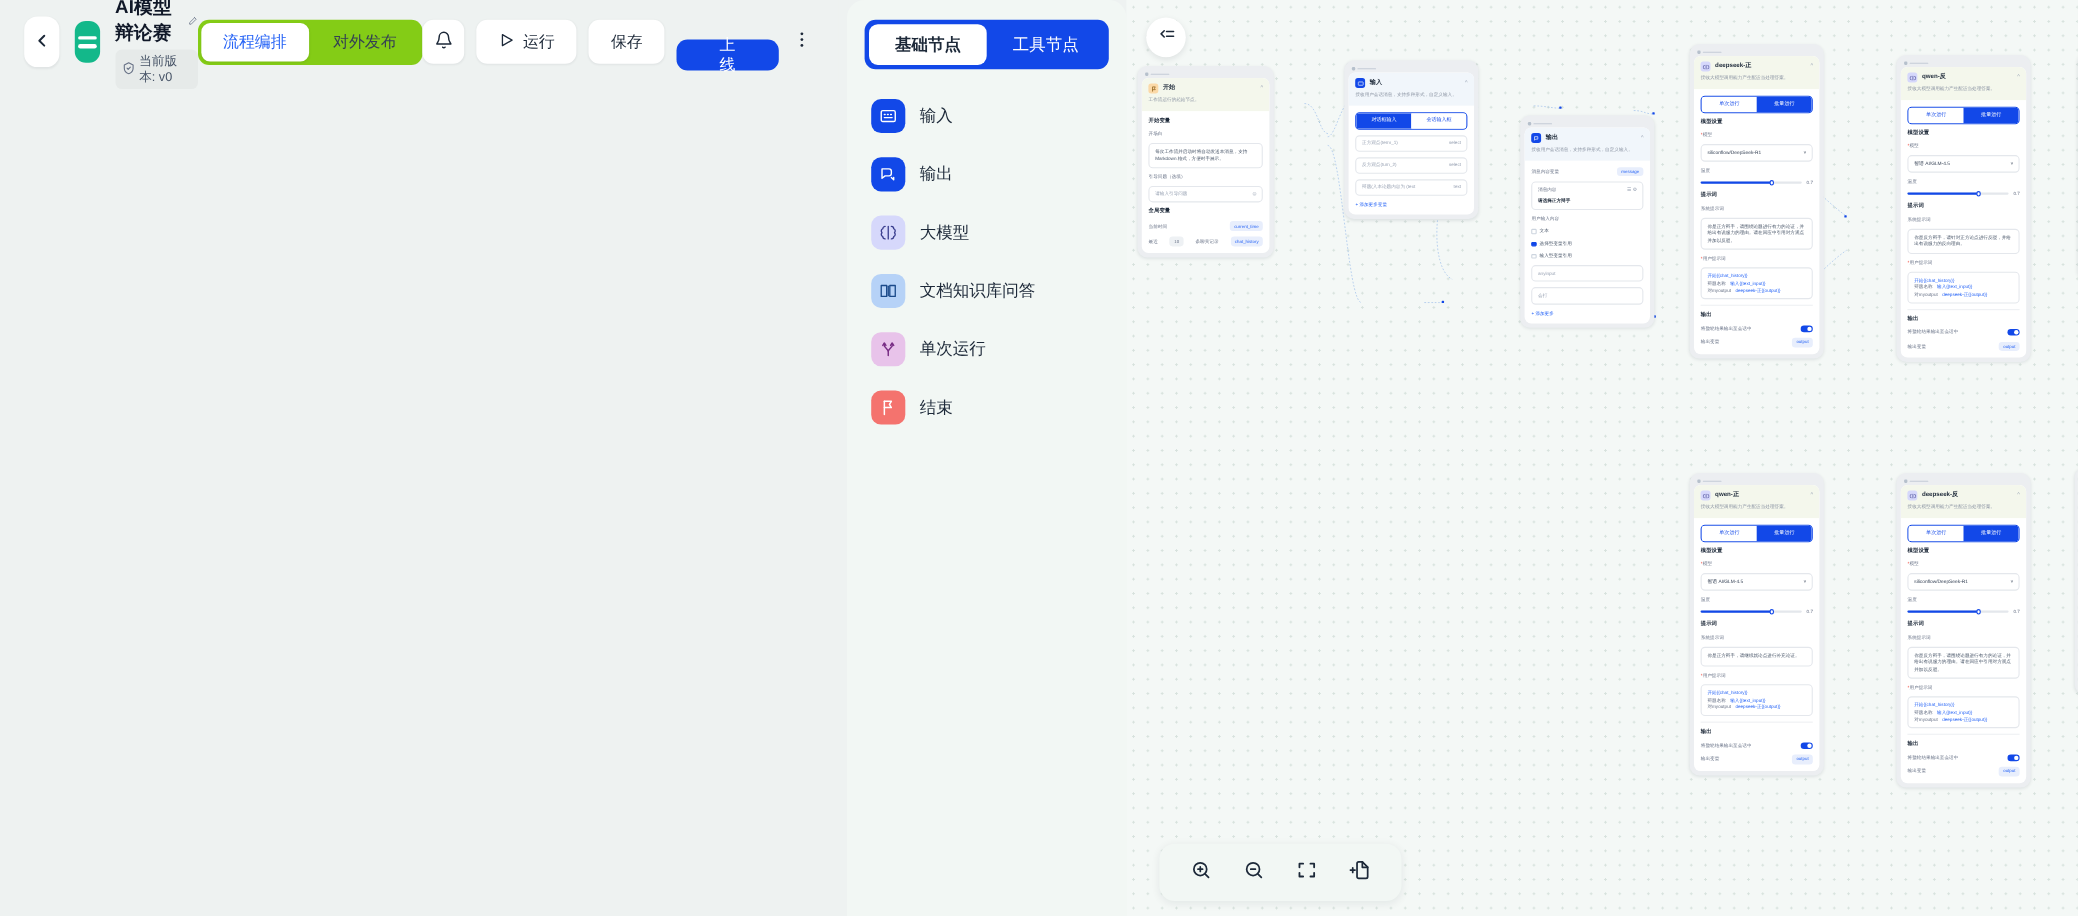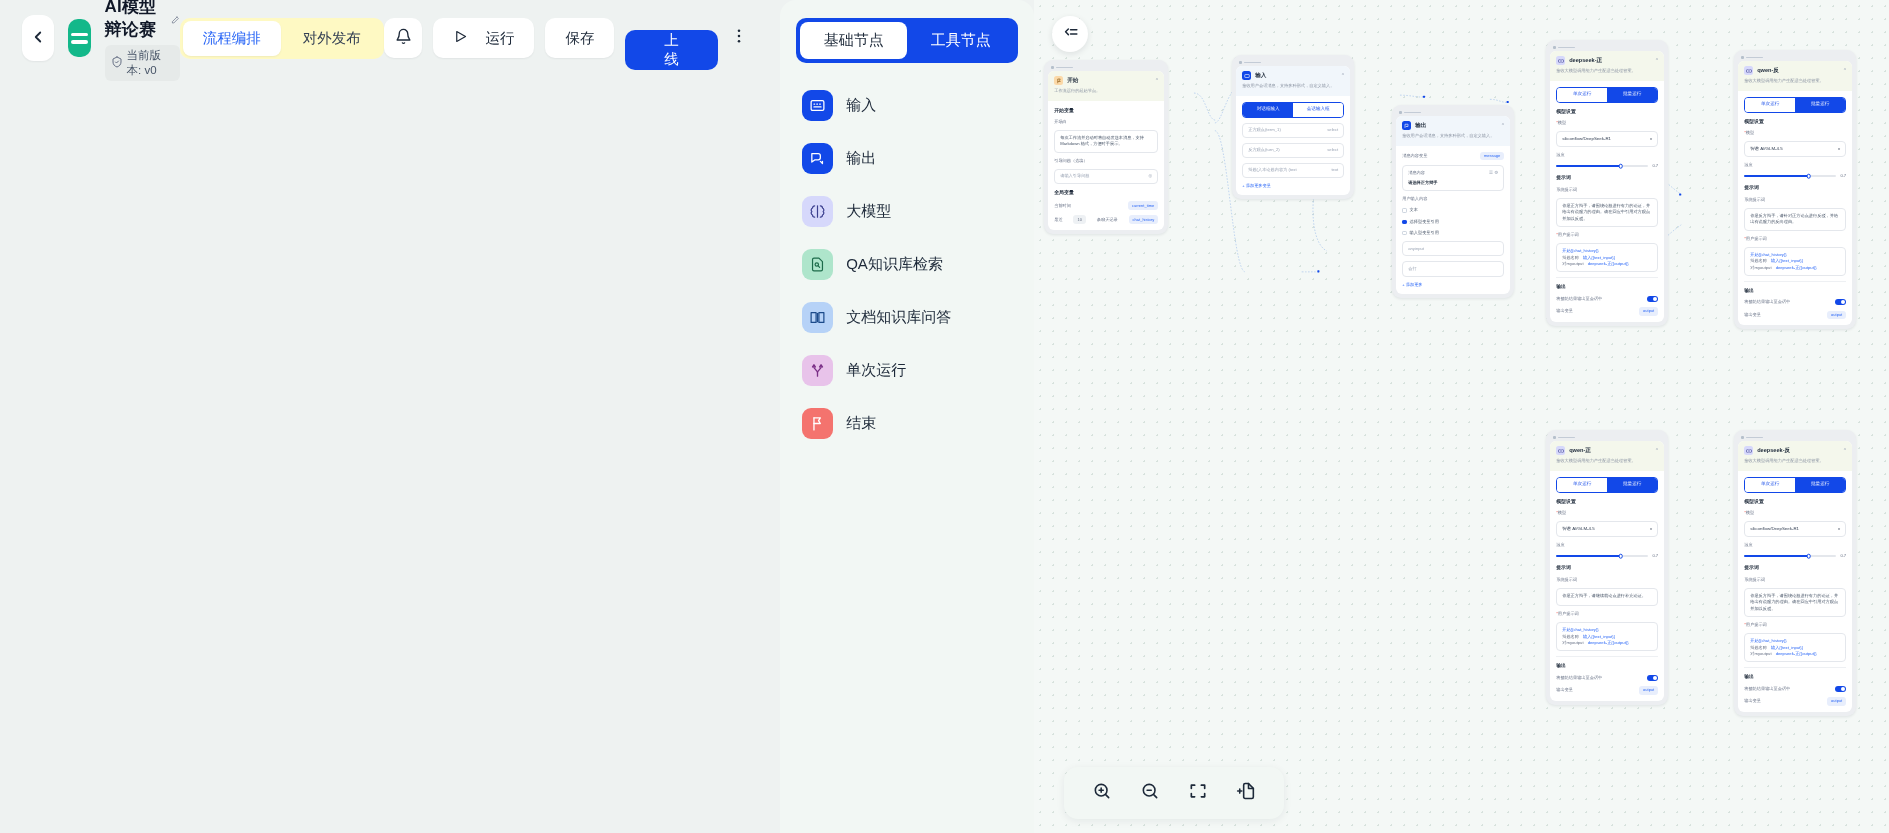--- a/index.html
+++ b/index.html
@@ -31,55 +31,55 @@
   .title-row { display:flex; align-items:center; gap:9px; }
   .app-title { font-size:17px; font-weight:700; color:#101828; letter-spacing:.2px; }
   .edit-ico { width:15px;height:15px;cursor:pointer; }
   .ver-badge {
     display:inline-flex;align-items:center;gap:4px;align-self:flex-start;
     background:#e6eae9; color:#475467; font-size:11.5px; padding:3px 9px 3px 6px; border-radius:6px;
   }
   .ver-badge svg{width:12px;height:12px}
 
   .hdr-center { flex:1; display:flex; justify-content:center; }
-  .tabs { display:flex; background:#fef9c3; border-radius:10px; padding:3px; gap:2px; }
+  .tabs { display:flex; background:#84cc16; border-radius:10px; padding:3px; gap:2px; }
   .tab { padding:8px 20px; font-size:14.5px; border-radius:8px; color:#344054; cursor:pointer; white-space:nowrap; }
   .tab.active { background:#fff; color:#2563f6; font-weight:500; box-shadow:0 1px 2px rgba(16,24,40,.06); }
 
   .hdr-right { display:flex; align-items:center; gap:11px; }
   .icon-btn {
     width:44px;height:40px;border-radius:10px;background:#fff;display:flex;align-items:center;justify-content:center;
     box-shadow:0 1px 2px rgba(16,24,40,.06); cursor:pointer; border:none;
   }
   .icon-btn svg{width:17px;height:17px}
   .pill-btn {
-    height:40px;border-radius:10px;background:#fff;display:flex;align-items:center;gap:17px;
+    height:40px;border-radius:10px;background:#fff;display:flex;align-items:center;gap:7px;
     padding:0 20px;font-size:14.5px;color:#1d2939;box-shadow:0 1px 2px rgba(16,24,40,.06);cursor:pointer;border:none;
     white-space:nowrap;
   }
   .split { display:flex; background:#fff; border-radius:10px; box-shadow:0 1px 2px rgba(16,24,40,.06); }
   .split .pill-btn { box-shadow:none; border-radius:10px 0 0 10px; }
   .split .caret { width:44px;display:flex;align-items:center;justify-content:center;border-left:1px solid #eaecf0;cursor:pointer;border-radius:0 10px 10px 0;}
   .primary-btn {
-    height:40px;border-radius:10px;background:#1248e8;color:#fff;font-size:14.5px;padding:0 34px;
+    height:28px;border-radius:10px;background:#1248e8;color:#fff;font-size:14.5px;padding:0 34px;
     display:flex;align-items:center;justify-content:center;cursor:pointer;border:none;font-weight:500;margin-top:23px;
   }
   .kebab { width:26px;display:flex;align-items:center;justify-content:center;cursor:pointer; }
 
   
   .body { flex:1; display:flex; min-height:0; }
 
   
   .sidebar {
     width:254px; flex:0 0 254px; background:#f2f7f4; border-radius:16px 16px 0 0;
     margin:0 0 0 8px; padding:18px 16px; display:flex; flex-direction:column; gap:4px; overflow:hidden;
   }
   .seg { display:flex; background:#1248e8; border-radius:10px; padding:4px; margin-bottom:14px; }
   .seg-item { flex:1; text-align:center; padding:9px 0; font-size:15px; color:#fff; border-radius:8px; cursor:pointer; font-weight:500;}
-  .seg-item.active { background:#fff; color:#1d2939; }
+  .seg-item.active { background:#fff; color:#1d2939;font-weight:bold; }
   .node-item { display:flex; align-items:center; gap:13px; padding:9px 6px; border-radius:9px; cursor:grab; }
   .n-ico { width:31px;height:31px;border-radius:9px;display:flex;align-items:center;justify-content:center;flex:0 0 31px; }
   .n-ico svg{width:17px;height:17px}
   .n-label { font-size:15px; color:#1d2939; }
 
   
   .canvas {
     flex:1; position:relative; background:#f4f8f6;
     background-image:radial-gradient(#d7e2dd 1px, transparent 1px);
     background-size:13px 13px; overflow:hidden;
@@ -266,30 +266,20 @@
           <svg viewBox="0 0 24 24" fill="none" stroke="#3b3f8f" stroke-width="1.7" stroke-linecap="round" stroke-linejoin="round">
               <path d="M12 4v16"></path>
               <path d="M8 4a3 3 0 00-3 3 3 3 0 00-1 5 3 3 0 001 5 3 3 0 003 3"></path>
               <path d="M16 4a3 3 0 013 3 3 3 0 011 5 3 3 0 01-1 5 3 3 0 01-3 3"></path>
             </svg>
         </span>
         <span class="n-label">大模型</span>
       </div>
 
 
-      <div class="node-item">
-        <span class="n-ico" style="background:#aee5cb">
-          <svg viewBox="0 0 24 24" fill="none" stroke="#1c6b4a" stroke-width="1.7" stroke-linecap="round" stroke-linejoin="round">
-              <path d="M14 3H7a2 2 0 00-2 2v14a2 2 0 002 2h10a2 2 0 002-2V8l-5-5z"></path>
-              <circle cx="11" cy="12" r="2.4"></circle>
-              <path d="M13 14l2 2"></path>
-            </svg>
-        </span>
-        <span class="n-label">QA知识库检索</span>
-      </div>
 
       <div class="node-item">
         <span class="n-ico" style="background:#b6d2f7">
           <svg viewBox="0 0 24 24" fill="none" stroke="#1b4a8a" stroke-width="1.7" stroke-linecap="round" stroke-linejoin="round">
               <path d="M3 5h7v14H3zM14 5h7v14h-7z"></path>
               <path d="M12 6v12"></path>
             </svg>
         </span>
         <span class="n-label">文档知识库问答</span>
       </div>

